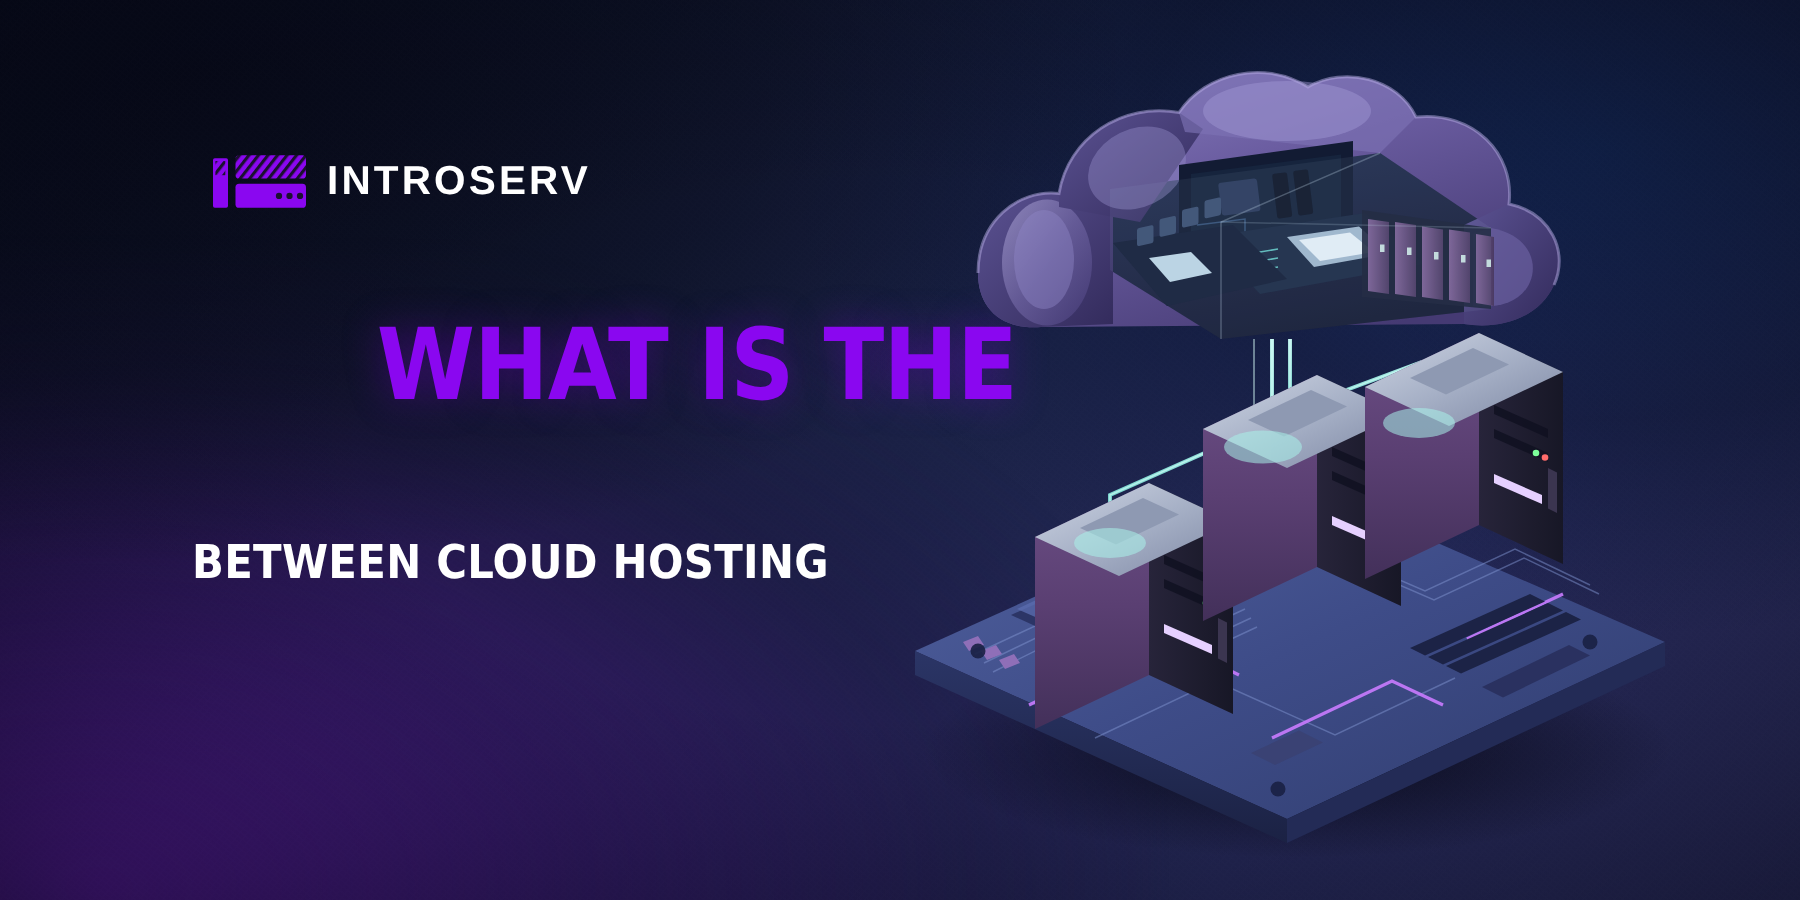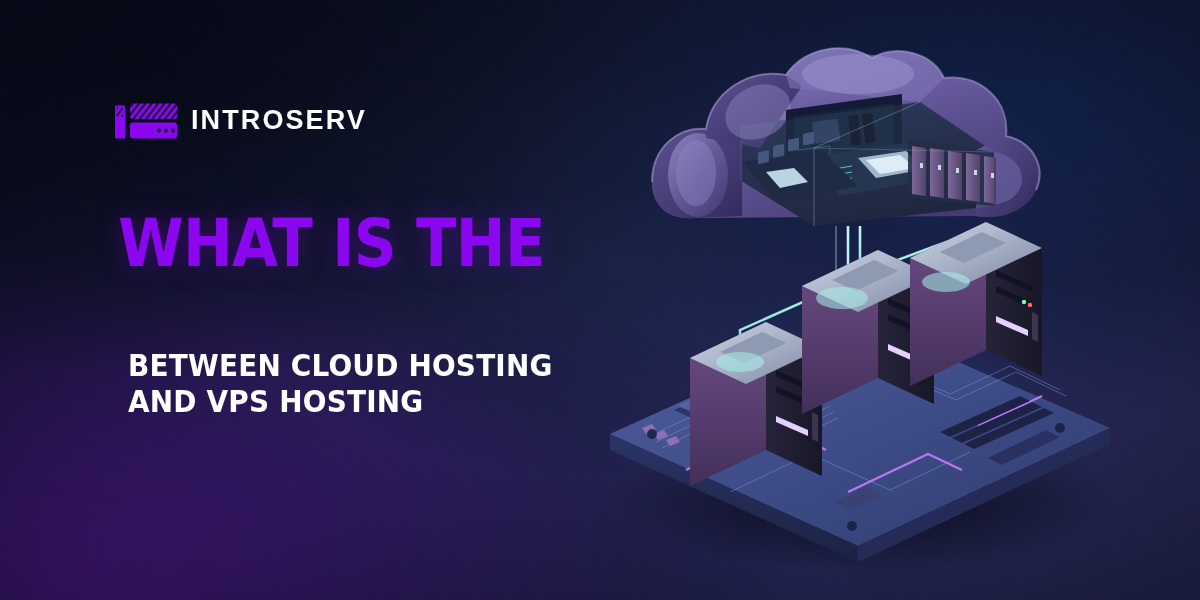--- a/index.html
+++ b/index.html
@@ -28,33 +28,33 @@
   .bg-vignette{ position:absolute; inset:0;
     background:radial-gradient(ellipse at 50% 50%, rgba(0,0,0,0) 42%, rgba(2,4,14,.5) 100%);
   }
   .bg-noise{ position:absolute; inset:0; opacity:.16; mix-blend-mode:overlay;
     background-image:
       repeating-linear-gradient(37deg, rgba(255,255,255,.05) 0 1px, rgba(0,0,0,0) 1px 3px),
       repeating-linear-gradient(-51deg, rgba(255,255,255,.04) 0 1px, rgba(0,0,0,0) 1px 4px);
   }
 
   
-  .logo{ position:absolute; left:104px; top:100px; display:flex; align-items:center; gap:14px;padding-left:11px; }
+  .logo{ position:absolute; left:131px; top:100px; display:flex; align-items:center; gap:14px;padding-left:11px; }
   .logo-mark{ width:62px; height:40px; display:block; }
   .logo-word{ color:#ffffff; font-size:27px; font-weight:bold; letter-spacing:2.1px; line-height:1; }
 
   
-  .headline{ position:absolute; left:118px; top:212px; width:560px; }
+  .headline{ position:absolute; left:118px; top:212px; width:560px;text-align:right; }
   .headline-line{
     color:#8a07f0; font-size:66px; font-weight:bold; line-height:.97;
     letter-spacing:-0.6px; text-transform:uppercase;
     font-family:"DejaVu Sans Condensed","Liberation Sans", sans-serif;
     text-shadow:0 0 26px rgba(138,7,240,.34);
   }
-  .subhead{ position:absolute; left:128px; top:348px; width:540px; }
+  .subhead{ position:absolute; left:128px; top:358px; width:540px; }
   .subhead-line{
     color:#ffffff; font-size:31px; font-weight:bold; line-height:1.16;
     letter-spacing:.2px; text-transform:uppercase;
     font-family:"DejaVu Sans Condensed","Liberation Sans", sans-serif;
   }
 
   
   .art{ position:absolute; left:590px; top:30px; width:540px; height:545px; }
   .art svg{ display:block; width:100%; height:100%; }
 </style>
@@ -90,21 +90,20 @@
     </span>
     <span class="logo-word">INTROSERV</span>
   </div>
 
   <div class="headline">
     <div class="headline-line">WHAT IS THE</div>
   </div>
 
   <div class="subhead">
     <div class="subhead-line">BETWEEN CLOUD HOSTING</div>
-    <div class="subhead-line">AND VPS HOSTING</div>
   </div>
 
   <div class="art">
     <svg viewBox="0 0 540 545" aria-hidden="true">
       <defs>
         <linearGradient id="cloudShell" x1="0" y1="0" x2="0.7" y2="1">
           <stop offset="0" stop-color="#8d84c4"></stop>
           <stop offset=".45" stop-color="#6a5ca0"></stop>
           <stop offset="1" stop-color="#453a73"></stop>
         </linearGradient>

